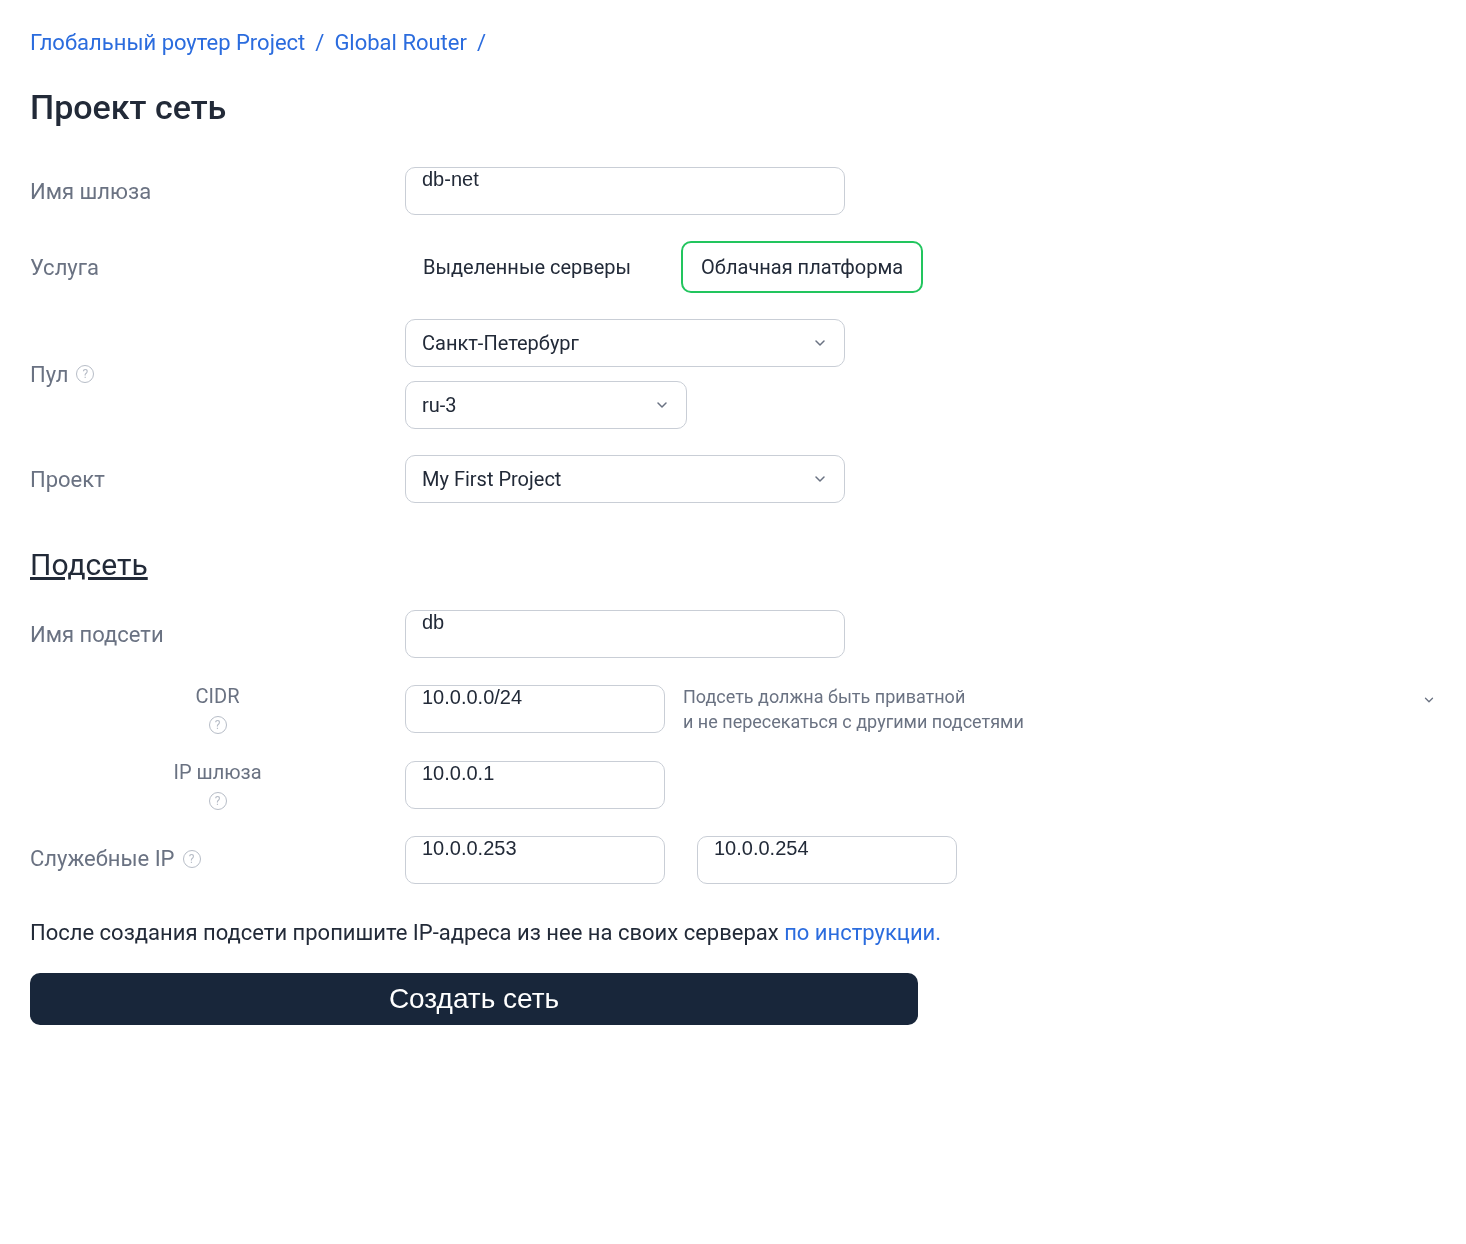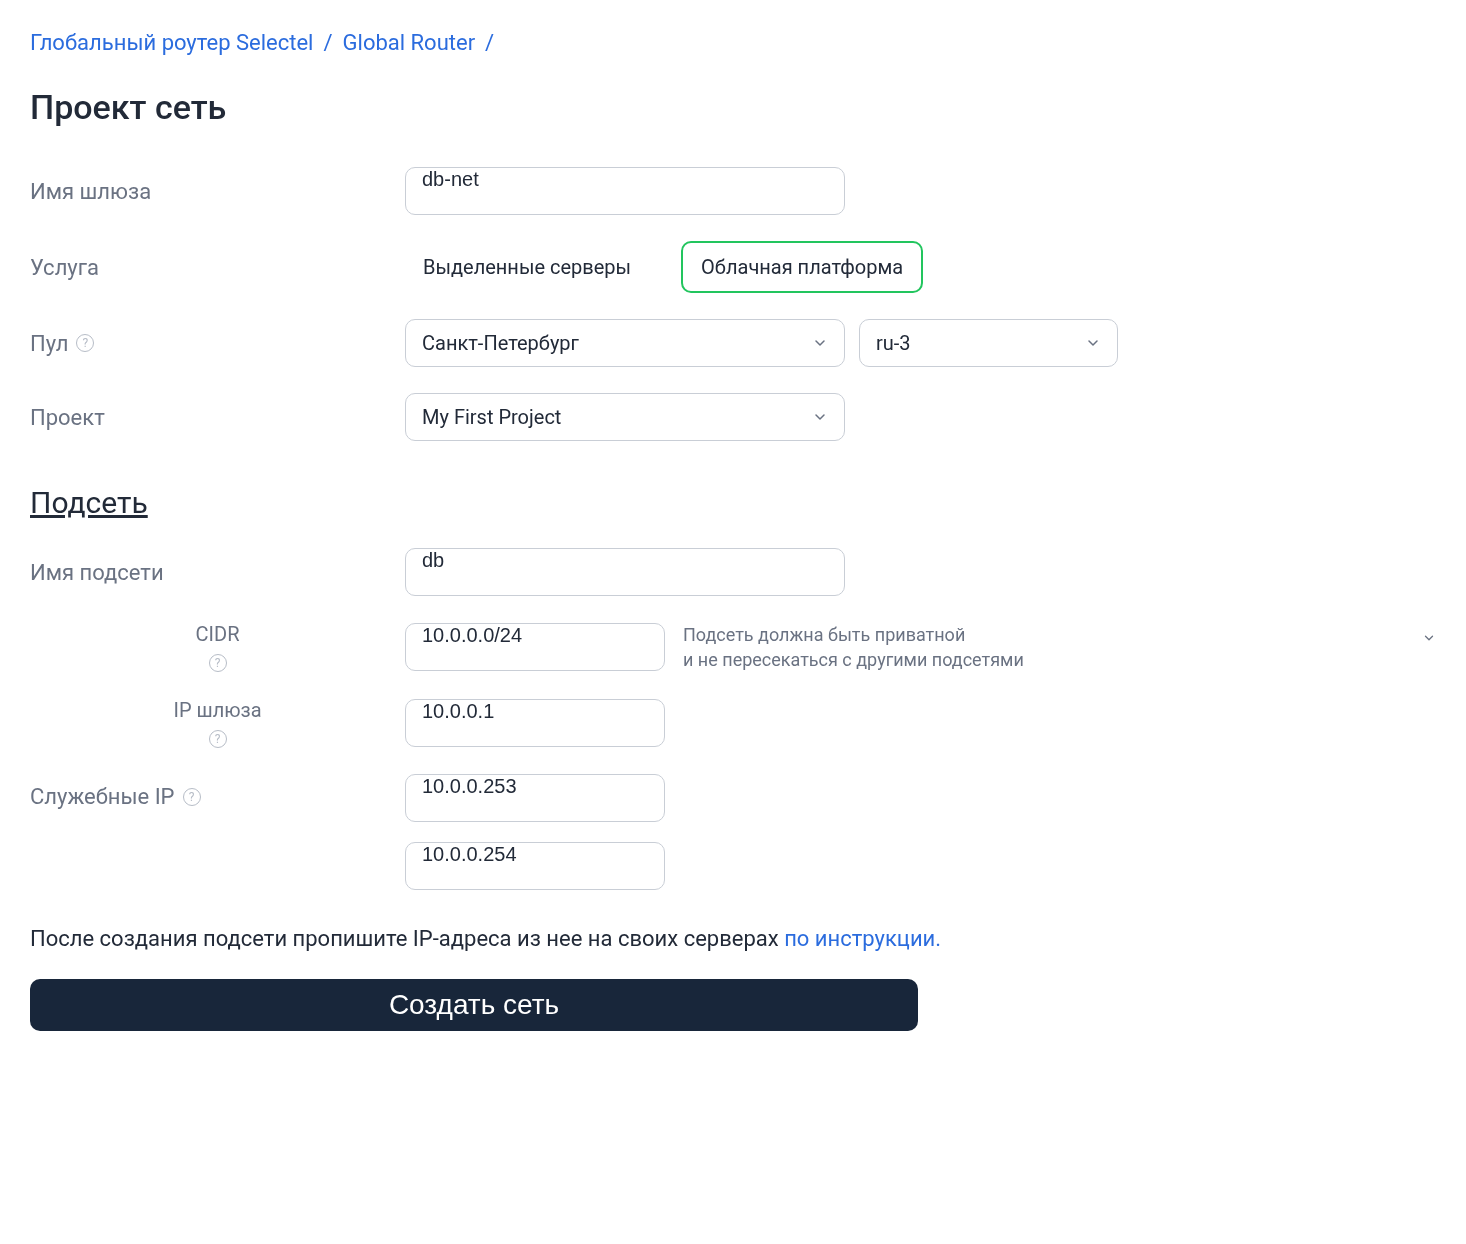--- a/index.html
+++ b/index.html
@@ -108,37 +108,37 @@
       height: 52px;
       border-radius: 10px;
       padding: 0 18px;
       display: flex;
       align-items: center;
       font-size: 20px;
       cursor: pointer;
       color: #222a38;
     }
     .seg.active { border: 2px solid #22c55e; }
-    .pool-row { display: flex; gap: 14px; }
+    .pool-row { display: flex; gap: 14px; flex-direction: column; }
     .note {
       color: #6a7282;
       font-size: 18px;
       line-height: 1.4;
       margin-left: 18px;
       position: relative;
       flex: 1;
       display: flex;
       align-items: flex-start;
     }
     .note .caret {
       position: absolute;
       right: 0;
       top: 4px;
     }
-    .stacked-inputs { display: flex; flex-direction: column; gap: 20px; }
+    .stacked-inputs { display: flex; gap: 32px; }
     .info-line {
       font-size: 22px;
       color: #222a38;
       margin-top: 36px;
       margin-bottom: 28px;
     }
     .info-line a { color: #2b6cde; text-decoration: none; cursor: pointer; }
     .submit-btn {
       width: 888px;
       height: 52px;
@@ -150,21 +150,21 @@
       cursor: pointer;
     }
   </style>
 </head>
 <body>
 
 
 
 
 <nav class="breadcrumb">
-  <a>Глобальный роутер Selectel</a>
+  <a>Глобальный роутер Project</a>
   <span class="sep">/</span>
   <a>Global Router</a>
   <span class="sep">/</span>
 </nav>
 
 <h1 class="page-title">Проект сеть</h1>
 
 
 <div class="form-row">
   <div class="form-label">Имя шлюза</div>
@@ -194,21 +194,21 @@
   </div>
   <div class="form-field pool-row">
     <div class="select" style="width:440px">
       <span>Санкт-Петербург</span>
       <span class="chevron">
         <svg width="16" height="16" viewBox="0 0 16 16" fill="none">
             <path d="M4 6l4 4 4-4" stroke="#6a7282" stroke-width="1.5" stroke-linecap="round" stroke-linejoin="round"></path>
           </svg>
       </span>
     </div>
-    <div class="select" style="width:259px">
+    <div class="select" style="width:282px">
       <span>ru-3</span>
       <span class="chevron">
         <svg width="16" height="16" viewBox="0 0 16 16" fill="none">
             <path d="M4 6l4 4 4-4" stroke="#6a7282" stroke-width="1.5" stroke-linecap="round" stroke-linejoin="round"></path>
           </svg>
       </span>
     </div>
   </div>
 </div>
 

